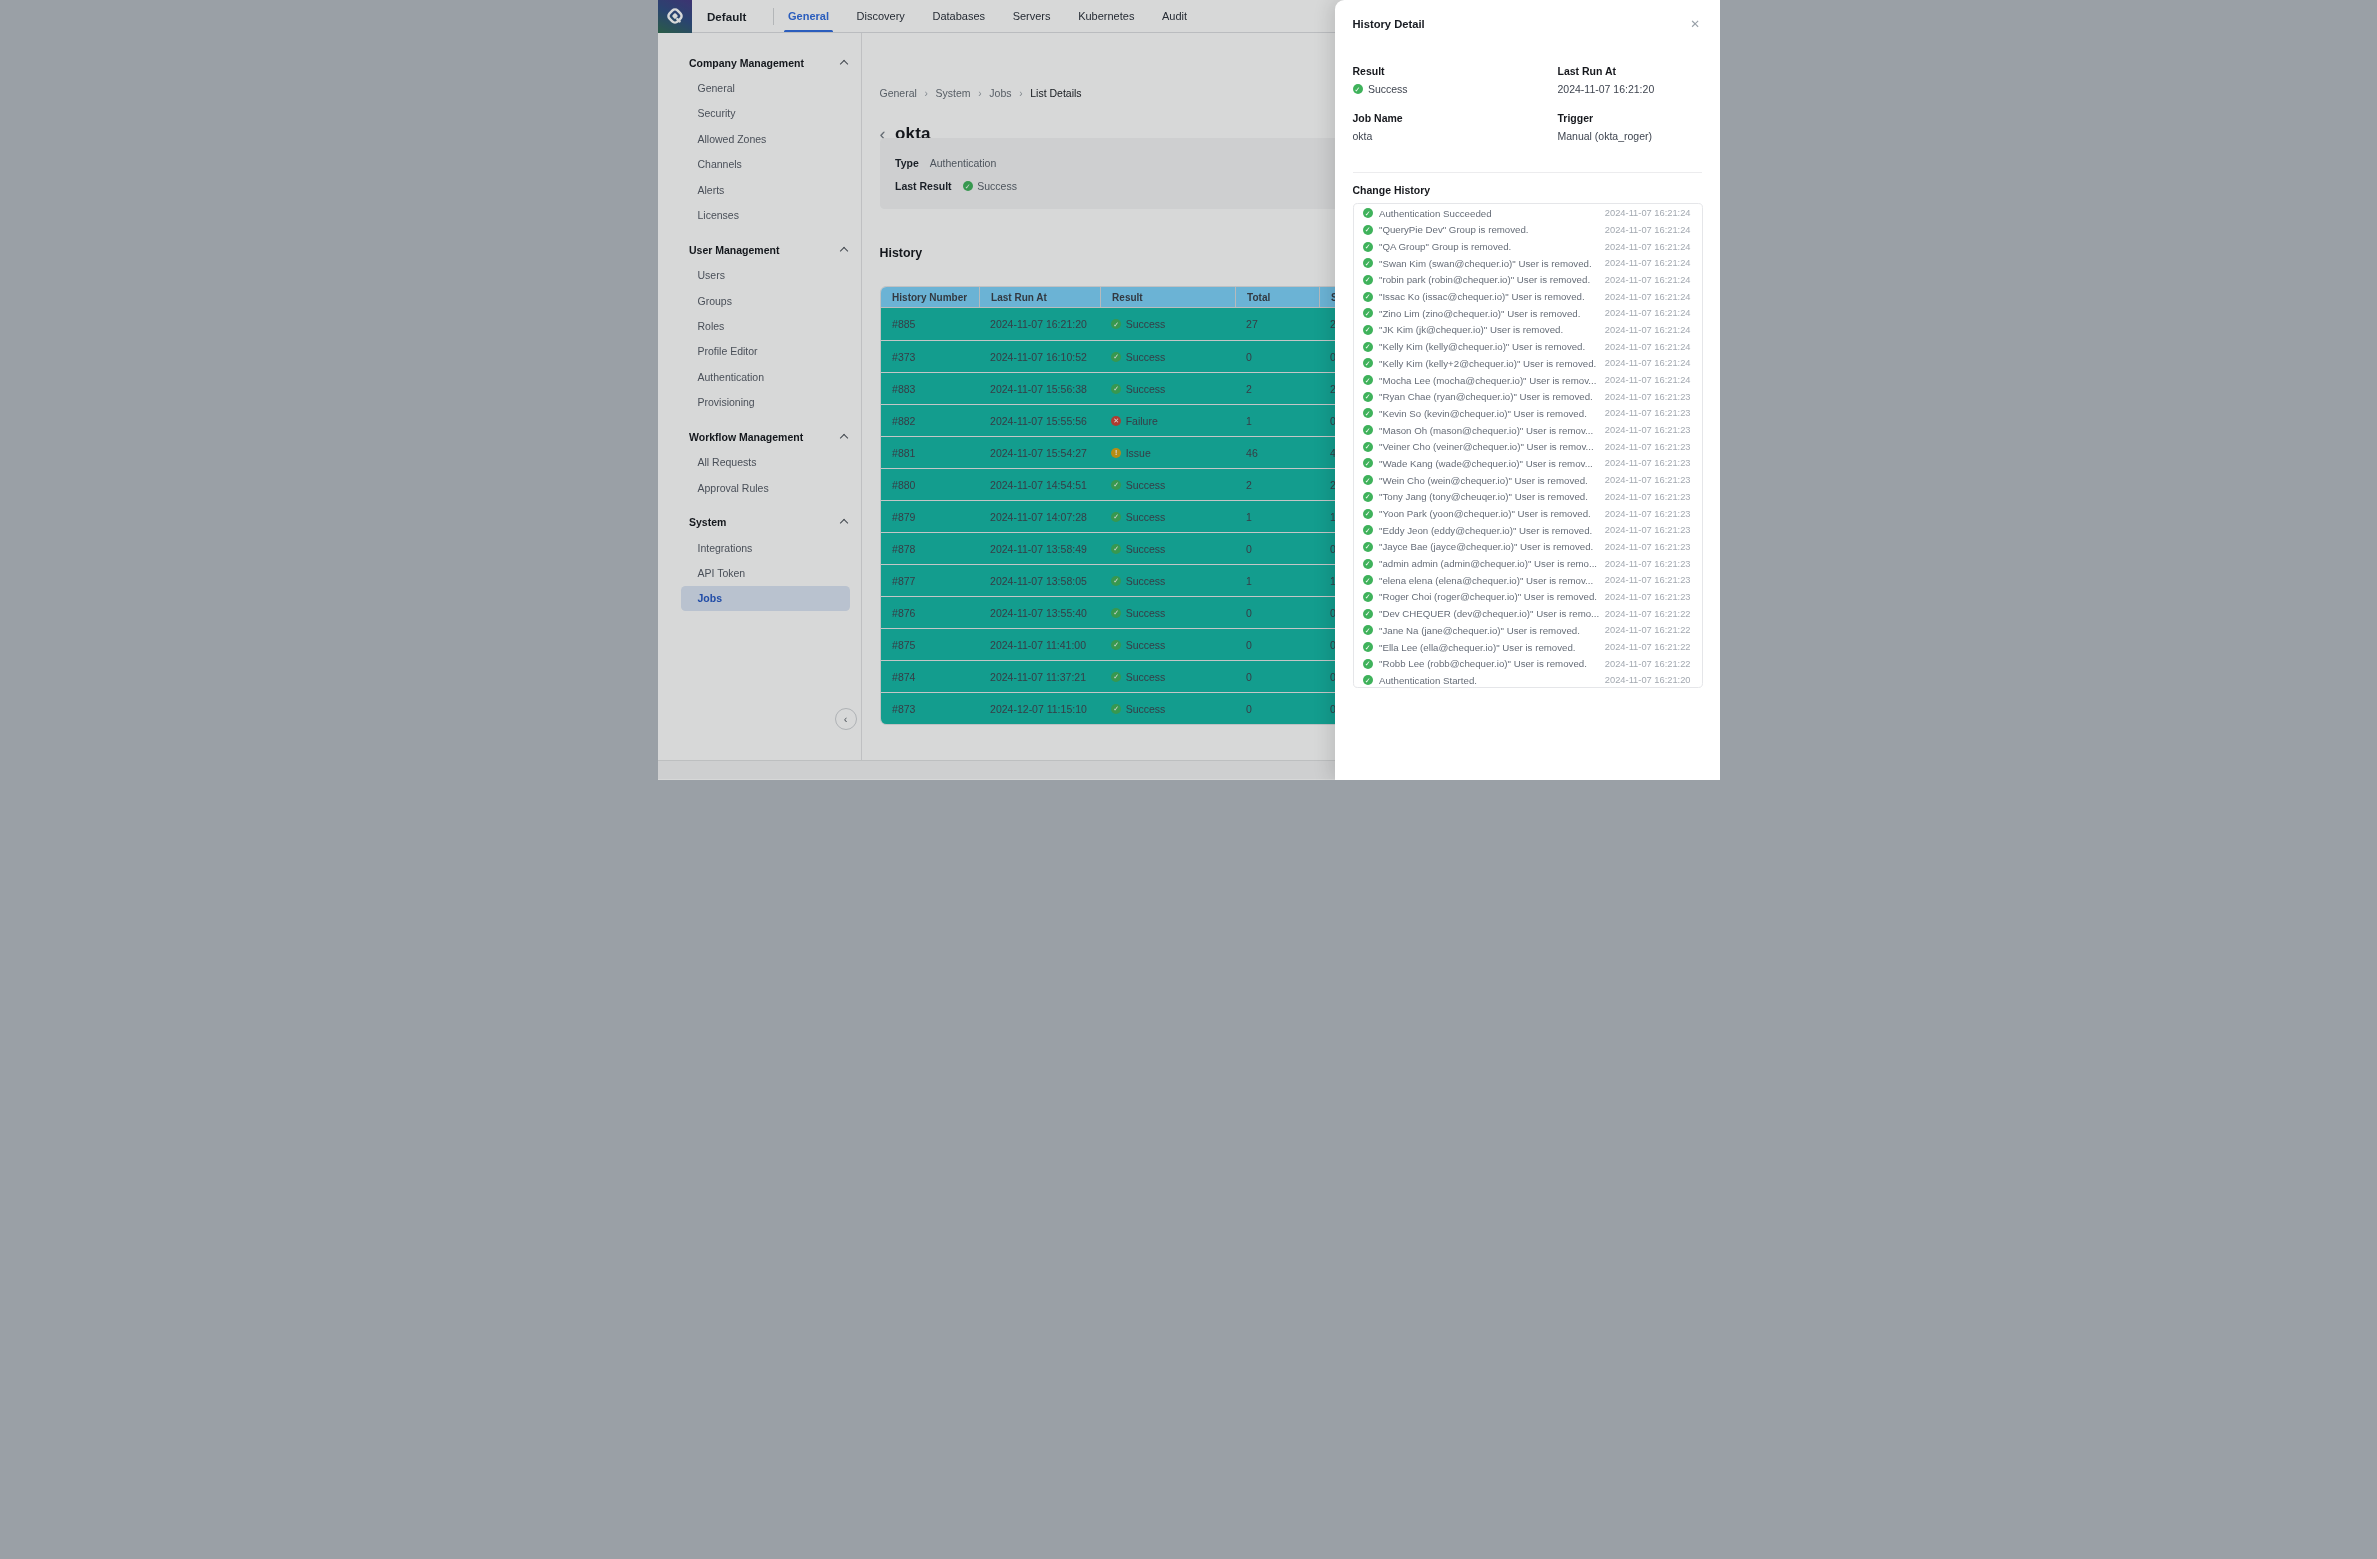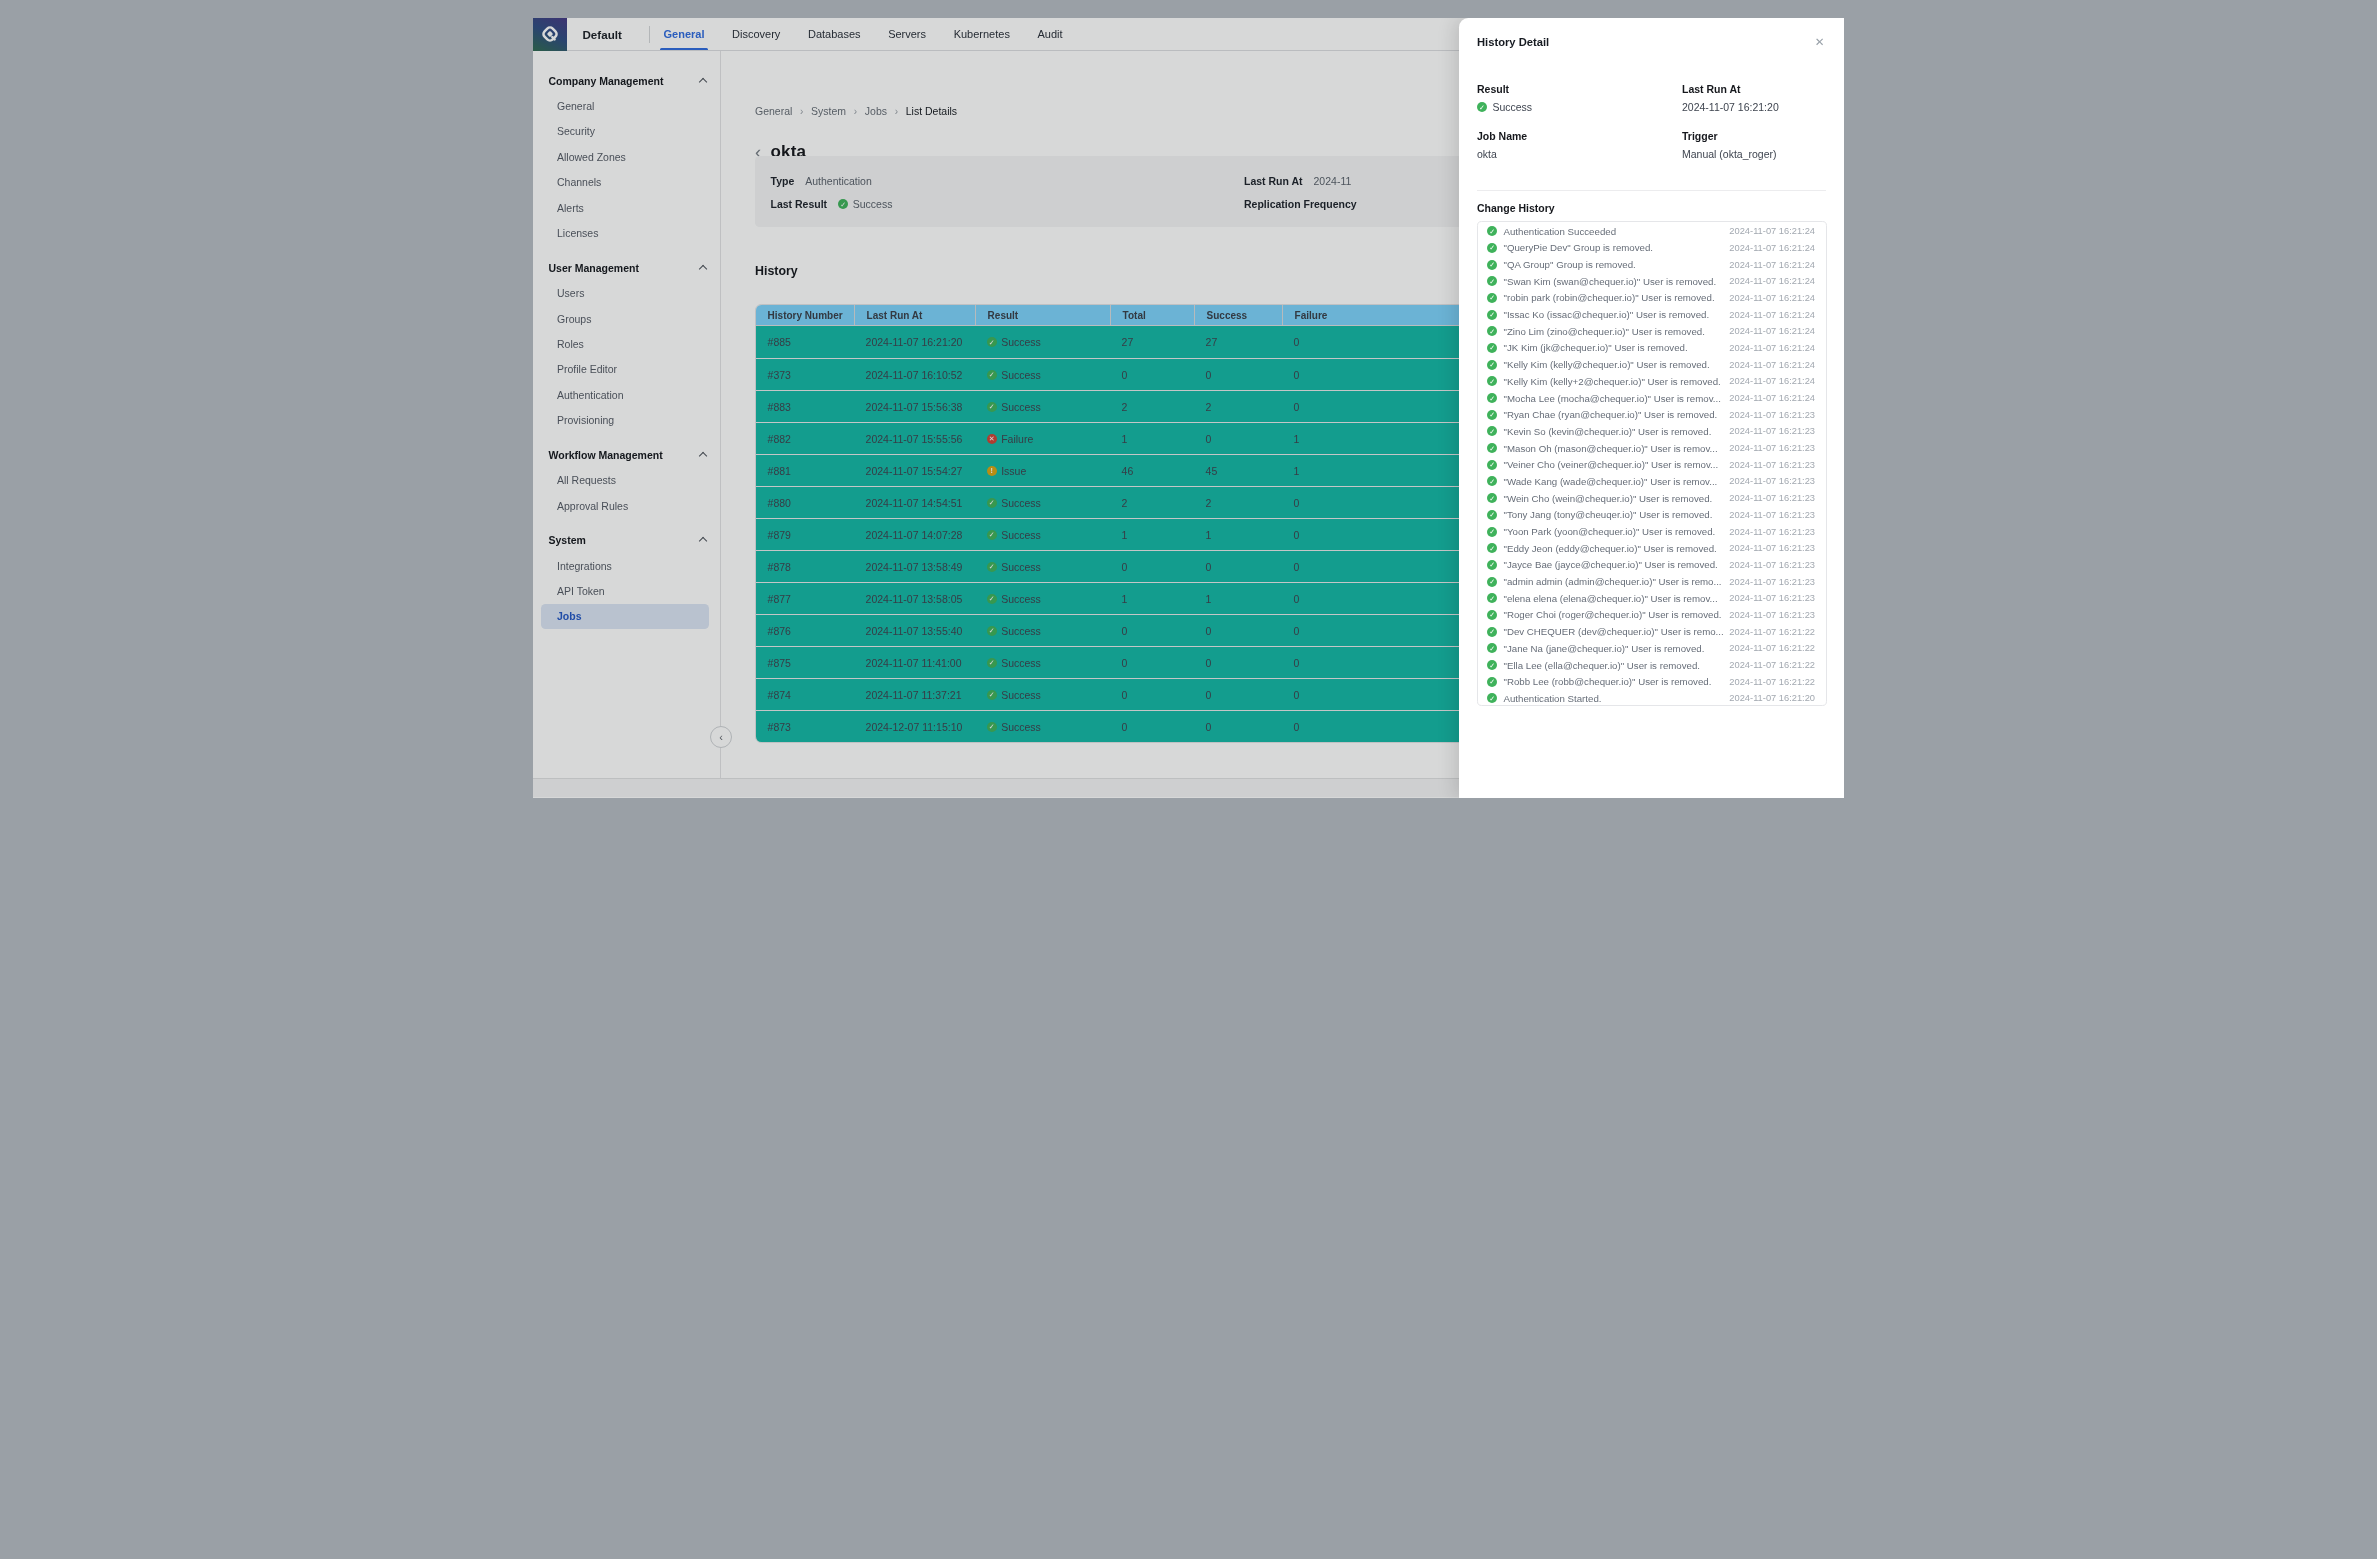--- a/index.html
+++ b/index.html
@@ -1,36 +1,36 @@
 <!DOCTYPE html>
 <html style="font-size:12.4px"><head>
 <meta charset="utf-8">
 <style>
   * { margin:0; padding:0; box-sizing:border-box; }
   html,body { background:#9aa0a6; }
   body { font-family:"Liberation Sans","DejaVu Sans",sans-serif; }
-  .app { position:relative; width:1311px; height:780px; background:#ffffff; overflow:hidden; margin:18px auto; }
+  .app { position:relative; width:1062px; height:780px; background:#ffffff; overflow:hidden; margin:0 auto; }
 
   
   .topnav { position:absolute; top:0; left:0; right:0; height:33px; background:#fff;
             border-bottom:0.8px solid #dcdee1; display:flex; align-items:center; z-index:1; }
   .logo { width:34px; height:33px; flex:0 0 34px;
           background:linear-gradient(205deg,#463a85 0%,#2f4d82 48%,#2f6b50 100%); position:relative; }
   .logo svg { position:absolute; left:7px; top:6.2px; }
   .brand { margin-left:15.5px; font-size:11.6px; font-weight:700; color:#1b2027; }
   .nav-divider { width:0.8px; height:17px; background:#d4d6d9; margin:0 11.6px 0 27px; }
   .tabs { display:flex; align-items:center; height:100%; column-gap:23px; }
   .tab { position:relative; height:100%; display:flex; align-items:center; padding:0 2.3px;
          font-size:11px; font-weight:500; color:#2a303a; cursor:pointer; }
   .tab[data-active="true"] { color:#2f6bdf; font-weight:600; }
   .tab[data-active="true"]::after { content:""; position:absolute; left:-1.5px; right:-1.5px; bottom:0;
          height:2.3px; background:#2f6bdf; border-radius:1.5px 1.5px 0 0; }
 
   
-  .sidebar { position:absolute; top:33px; left:0; width:188px; bottom:19.4px; background:#fff;
+  .sidebar { position:absolute; top:33px; left:16px; width:188px; bottom:19.4px; background:#fff;
              border-right:0.8px solid #e2e3e5; padding-top:17px; z-index:1; }
   .side-section { margin-top:9.3px; }
   .side-section:first-child { margin-top:0; }
   .side-header { height:25.4px; display:flex; align-items:center; justify-content:space-between;
                  padding:0 12.4px 0 15.5px; font-size:10.5px; font-weight:700; color:#15181e; }
   .chev-up { width:6.2px; height:6.2px; border-left:1.2px solid #4a5058; border-top:1.2px solid #4a5058;
              transform:rotate(45deg) translateY(1.5px); }
   .side-item { height:25.4px; display:flex; align-items:center; margin:0 11px 0 7.7px;
                padding-left:16.3px; font-size:10.5px; color:#555b66; cursor:pointer; border-radius:4.6px; }
   .side-item[data-active="true"] { background:#dbe5f4; color:#2457c5; font-weight:600; }

